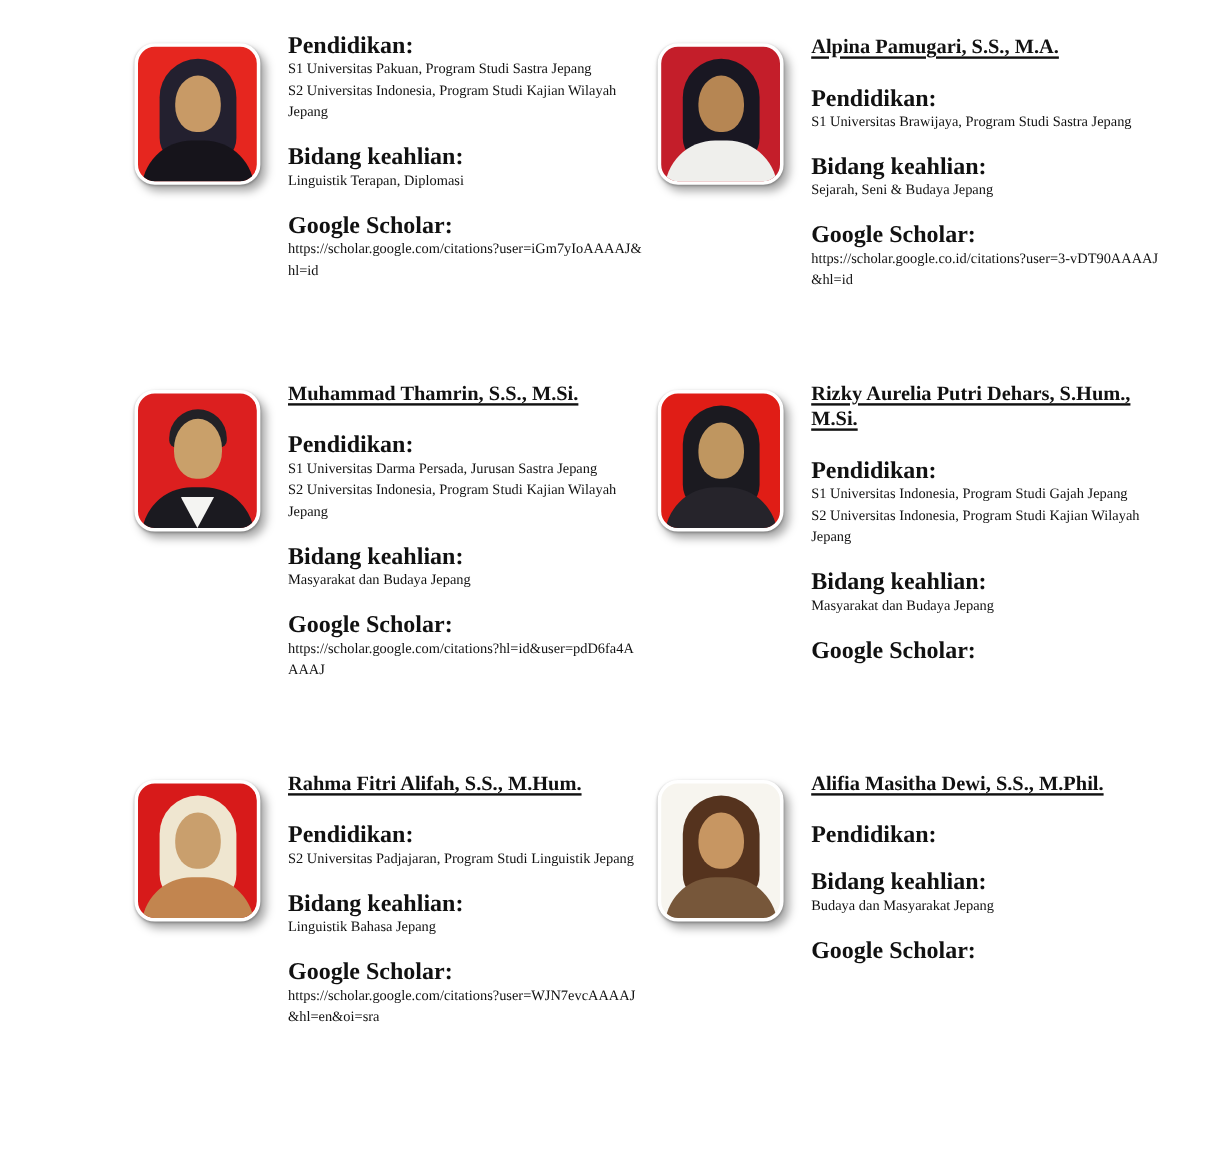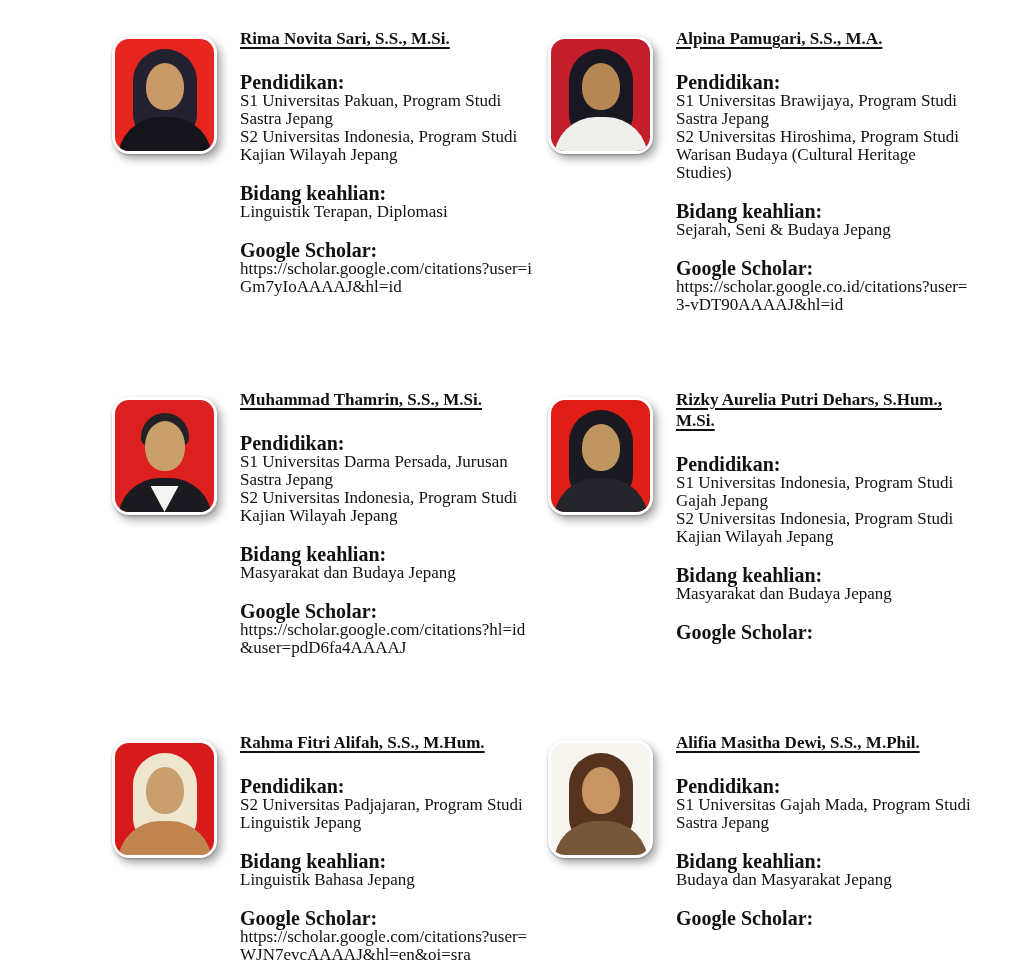--- a/index.html
+++ b/index.html
@@ -12,39 +12,38 @@
   .photo.hair .headwear { top:13px; width:48px; height:32px; border-radius:24px 24px 6px 6px; }
   .photo .face { position:absolute; left:50%; transform:translateX(-50%); top:24px; width:38px; height:47px; border-radius:50% 50% 46% 46%; background:var(--skin,#c99); }
   .photo.hair .face { top:21px; width:40px; height:50px; }
   .photo .torso { position:absolute; left:50%; transform:translateX(-50%); bottom:-10px; width:94px; height:44px; border-radius:42px 42px 0 0; background:var(--body,#333); }
   .photo .shirt { display:none; }
   .photo.hair .shirt { display:block; position:absolute; left:50%; transform:translateX(-50%); bottom:0; width:28px; height:26px; background:#f4f4f2; clip-path:polygon(0 0,100% 0,50% 100%); z-index:2; }
   .ptext { width:295px; }
   .name { font-size:17px; font-weight:bold; line-height:21px; text-decoration:underline; text-decoration-thickness:2px; text-underline-offset:3px; margin:0 0 23px 0; }
   .section { margin-bottom:19px; }
   .shead { font-size:20px; font-weight:bold; line-height:20px; }
-  .sbody { font-size:17px; line-height:18px; }
+  .sbody { font-size:12px; line-height:18px; }
   .url { word-break:break-all; }
 </style>
 </head>
 <body>
 
 <div class="page">
 
   <div class="profile">
     <div class="photo-wrap">
       <div class="photo hijab" style="--bg: #e6261f; --hw: #23202f; --body: #16141b; --skin: #c89a66;">
         <div class="headwear"></div>
         <div class="face"></div>
 
         <div class="torso"></div>
       </div>
     </div>
     <div class="ptext">
-      <h3 class="name">Rima Novita Sari, S.S., M.Si.</h3>
       <div class="section">
         <div class="shead">Pendidikan:</div>
         <div class="sbody">S1 Universitas Pakuan, Program Studi Sastra Jepang</div>
         <div class="sbody">S2 Universitas Indonesia, Program Studi Kajian Wilayah Jepang</div>
       </div>
       <div class="section">
         <div class="shead">Bidang keahlian:</div>
         <div class="sbody">Linguistik Terapan, Diplomasi</div>
       </div>
       <div class="section">
@@ -61,21 +60,20 @@
         <div class="face"></div>
 
         <div class="torso"></div>
       </div>
     </div>
     <div class="ptext">
       <h3 class="name">Alpina Pamugari, S.S., M.A.</h3>
       <div class="section">
         <div class="shead">Pendidikan:</div>
         <div class="sbody">S1 Universitas Brawijaya, Program Studi Sastra Jepang</div>
-        <div class="sbody">S2 Universitas Hiroshima, Program Studi Warisan Budaya (Cultural Heritage Studies)</div>
       </div>
       <div class="section">
         <div class="shead">Bidang keahlian:</div>
         <div class="sbody">Sejarah, Seni &amp; Budaya Jepang</div>
       </div>
       <div class="section">
         <div class="shead">Google Scholar:</div>
         <div class="sbody url">https://scholar.google.co.id/citations?user=3-vDT90AAAAJ&amp;hl=id</div>
       </div>
     </div>
@@ -166,21 +164,20 @@
         <div class="headwear"></div>
         <div class="face"></div>
 
         <div class="torso"></div>
       </div>
     </div>
     <div class="ptext">
       <h3 class="name">Alifia Masitha Dewi, S.S., M.Phil.</h3>
       <div class="section">
         <div class="shead">Pendidikan:</div>
-        <div class="sbody">S1 Universitas Gajah Mada, Program Studi Sastra Jepang</div>
       </div>
       <div class="section">
         <div class="shead">Bidang keahlian:</div>
         <div class="sbody">Budaya dan Masyarakat Jepang</div>
       </div>
       <div class="section">
         <div class="shead">Google Scholar:</div>
 
       </div>
     </div>

